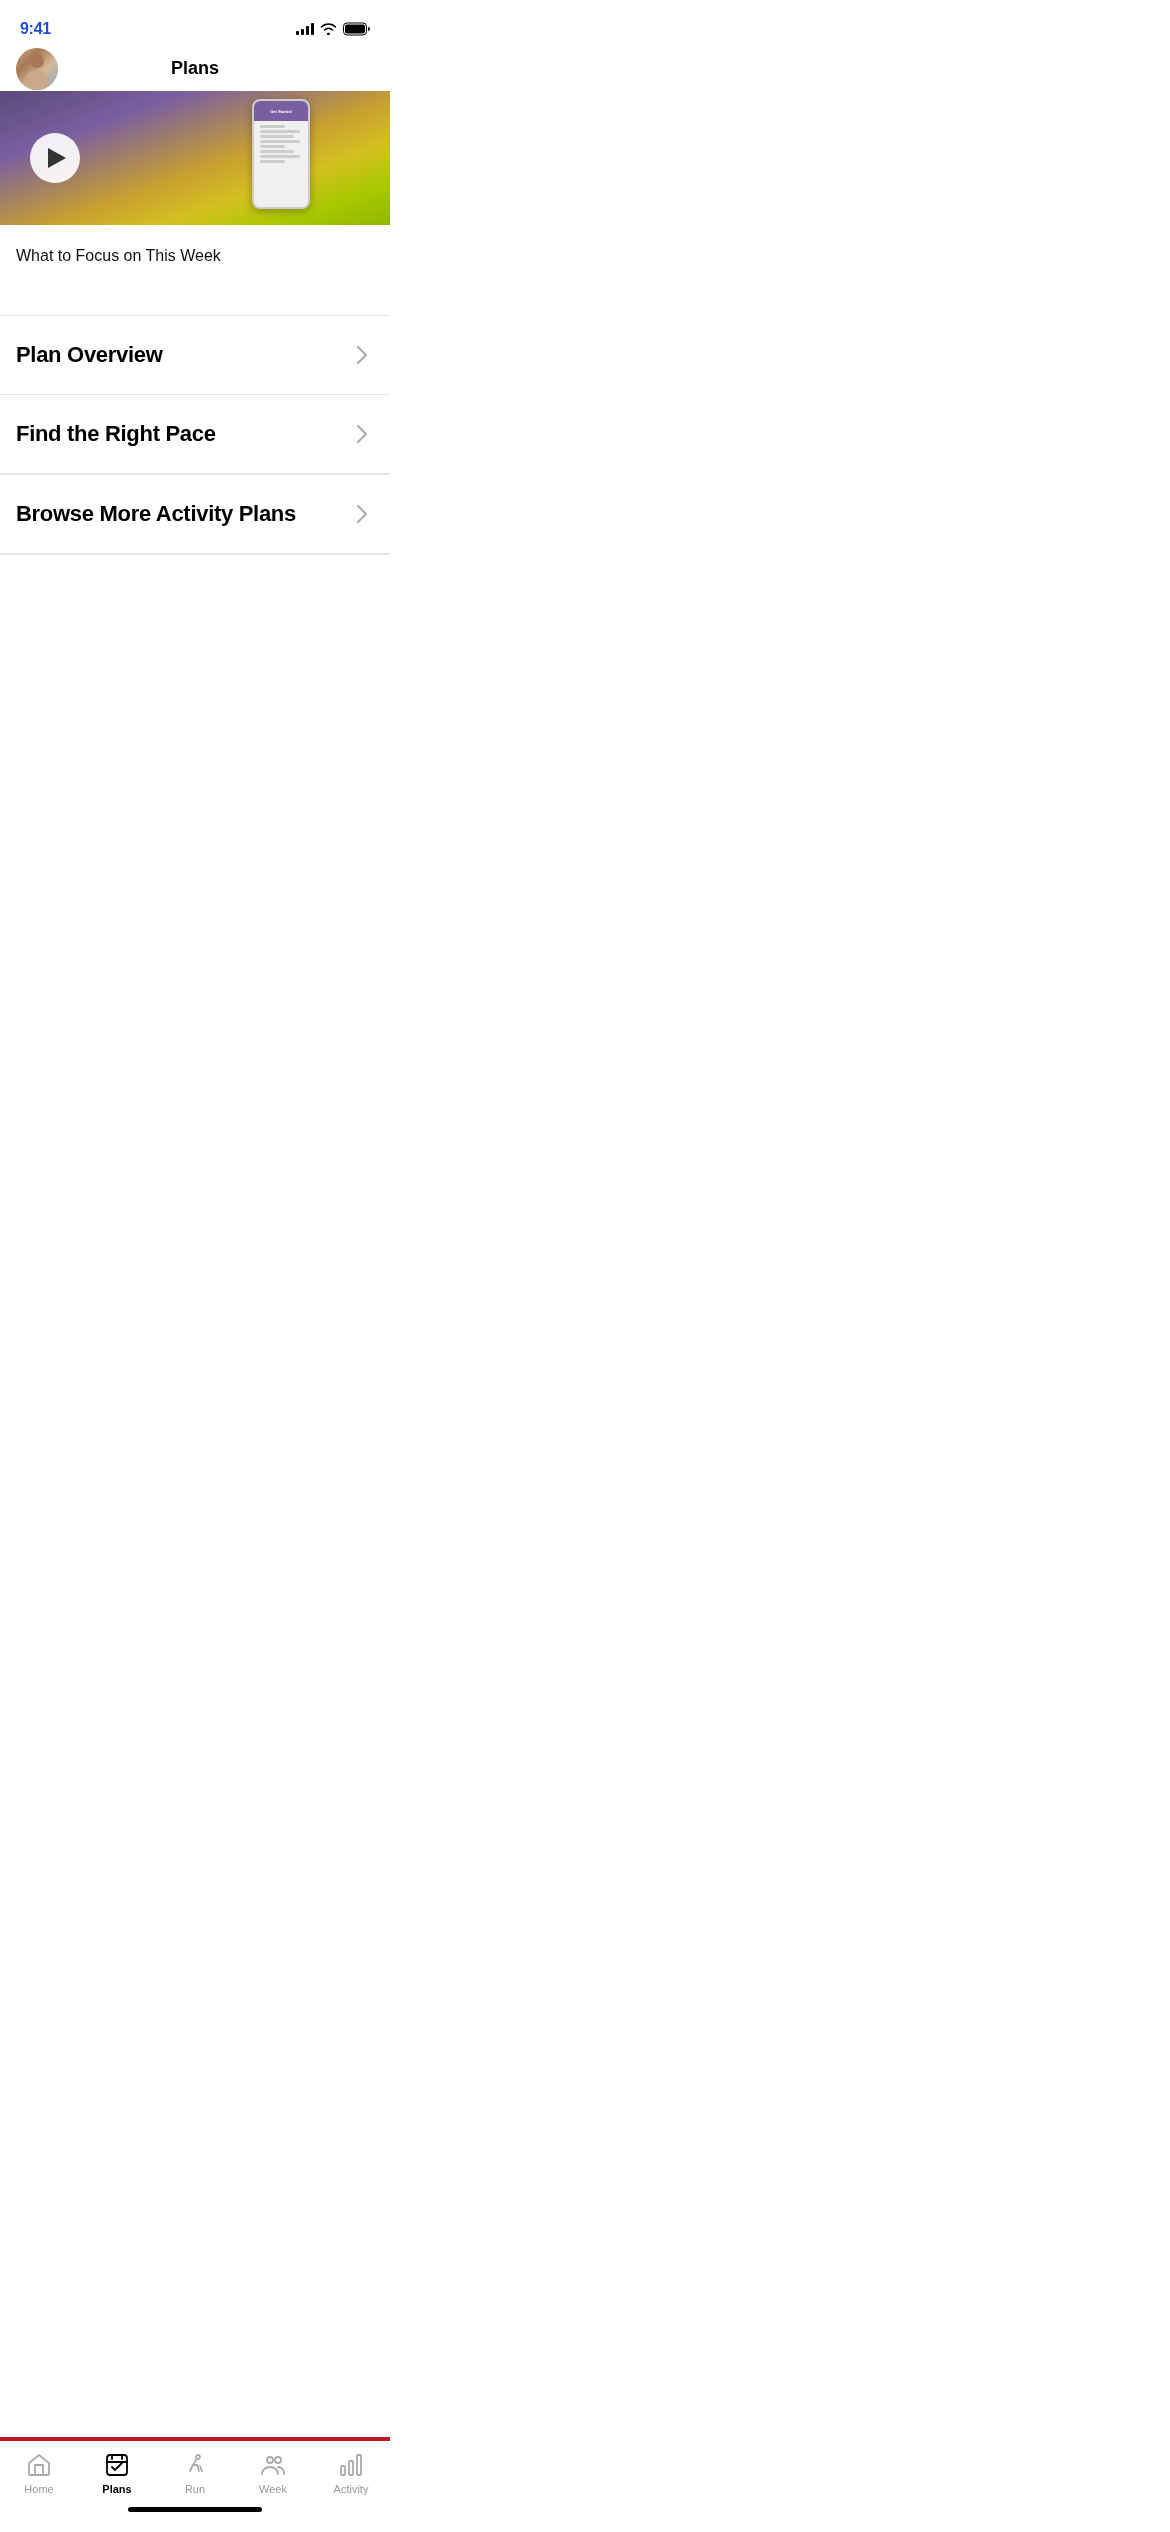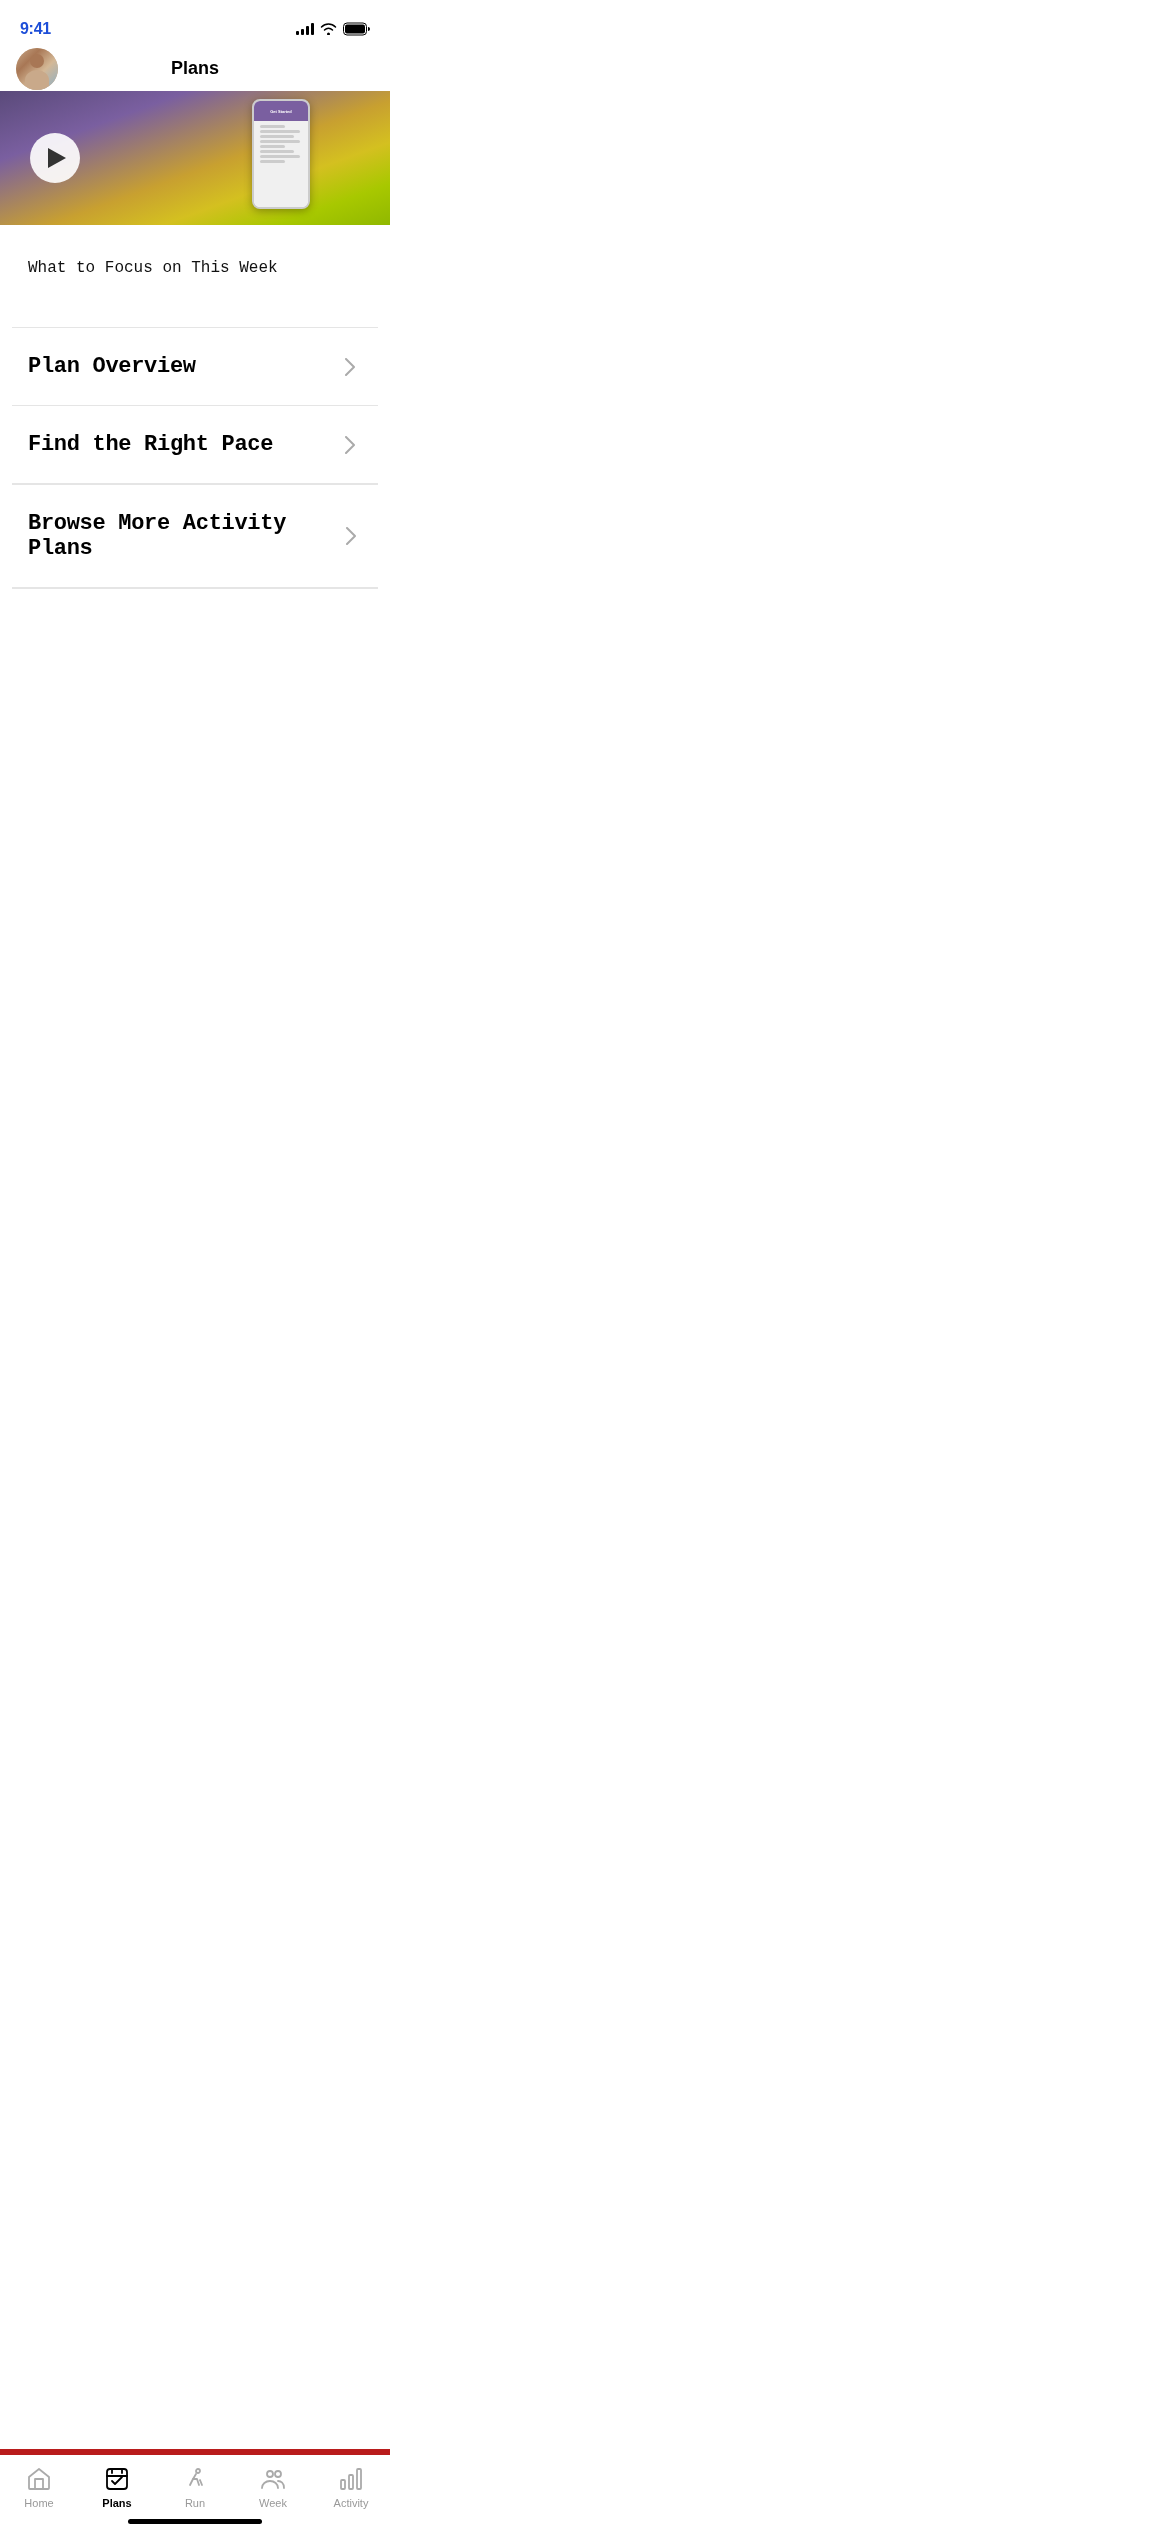--- a/index.html
+++ b/index.html
@@ -205,22 +205,21 @@
       width: 0;
       height: 0;
       border-top: 10px solid transparent;
       border-bottom: 10px solid transparent;
       border-left: 18px solid #333;
       margin-left: 3px;
     }
 
     
     .content {
-      padding: 12px;
-      font-family: Liberation Mono, monospace;
+      padding: 0;
     }
 
     .section-label {
       font-size: 16px;
       color: #111;
       padding: 22px 16px 50px 16px;
       font-weight: 400;
     }
 
     .divider {
@@ -255,25 +254,25 @@
     }
 
     .chevron-icon svg {
       stroke: #aaa;
       fill: none;
     }
 
     
     .bottom-nav {
       position: fixed;
-      bottom: 0;
+      bottom: 12px;
       left: 0;
       width: 390px;
       background: #fff;
-      border-top: 6px solid #b91c1c;
+      border-top: 4px solid #b91c1c;
       display: flex;
       align-items: flex-start;
       justify-content: space-around;
       padding: 10px 0 0 0;
       height: 83px;
     }
 
     .nav-item {
       display: flex;
       flex-direction: column;

